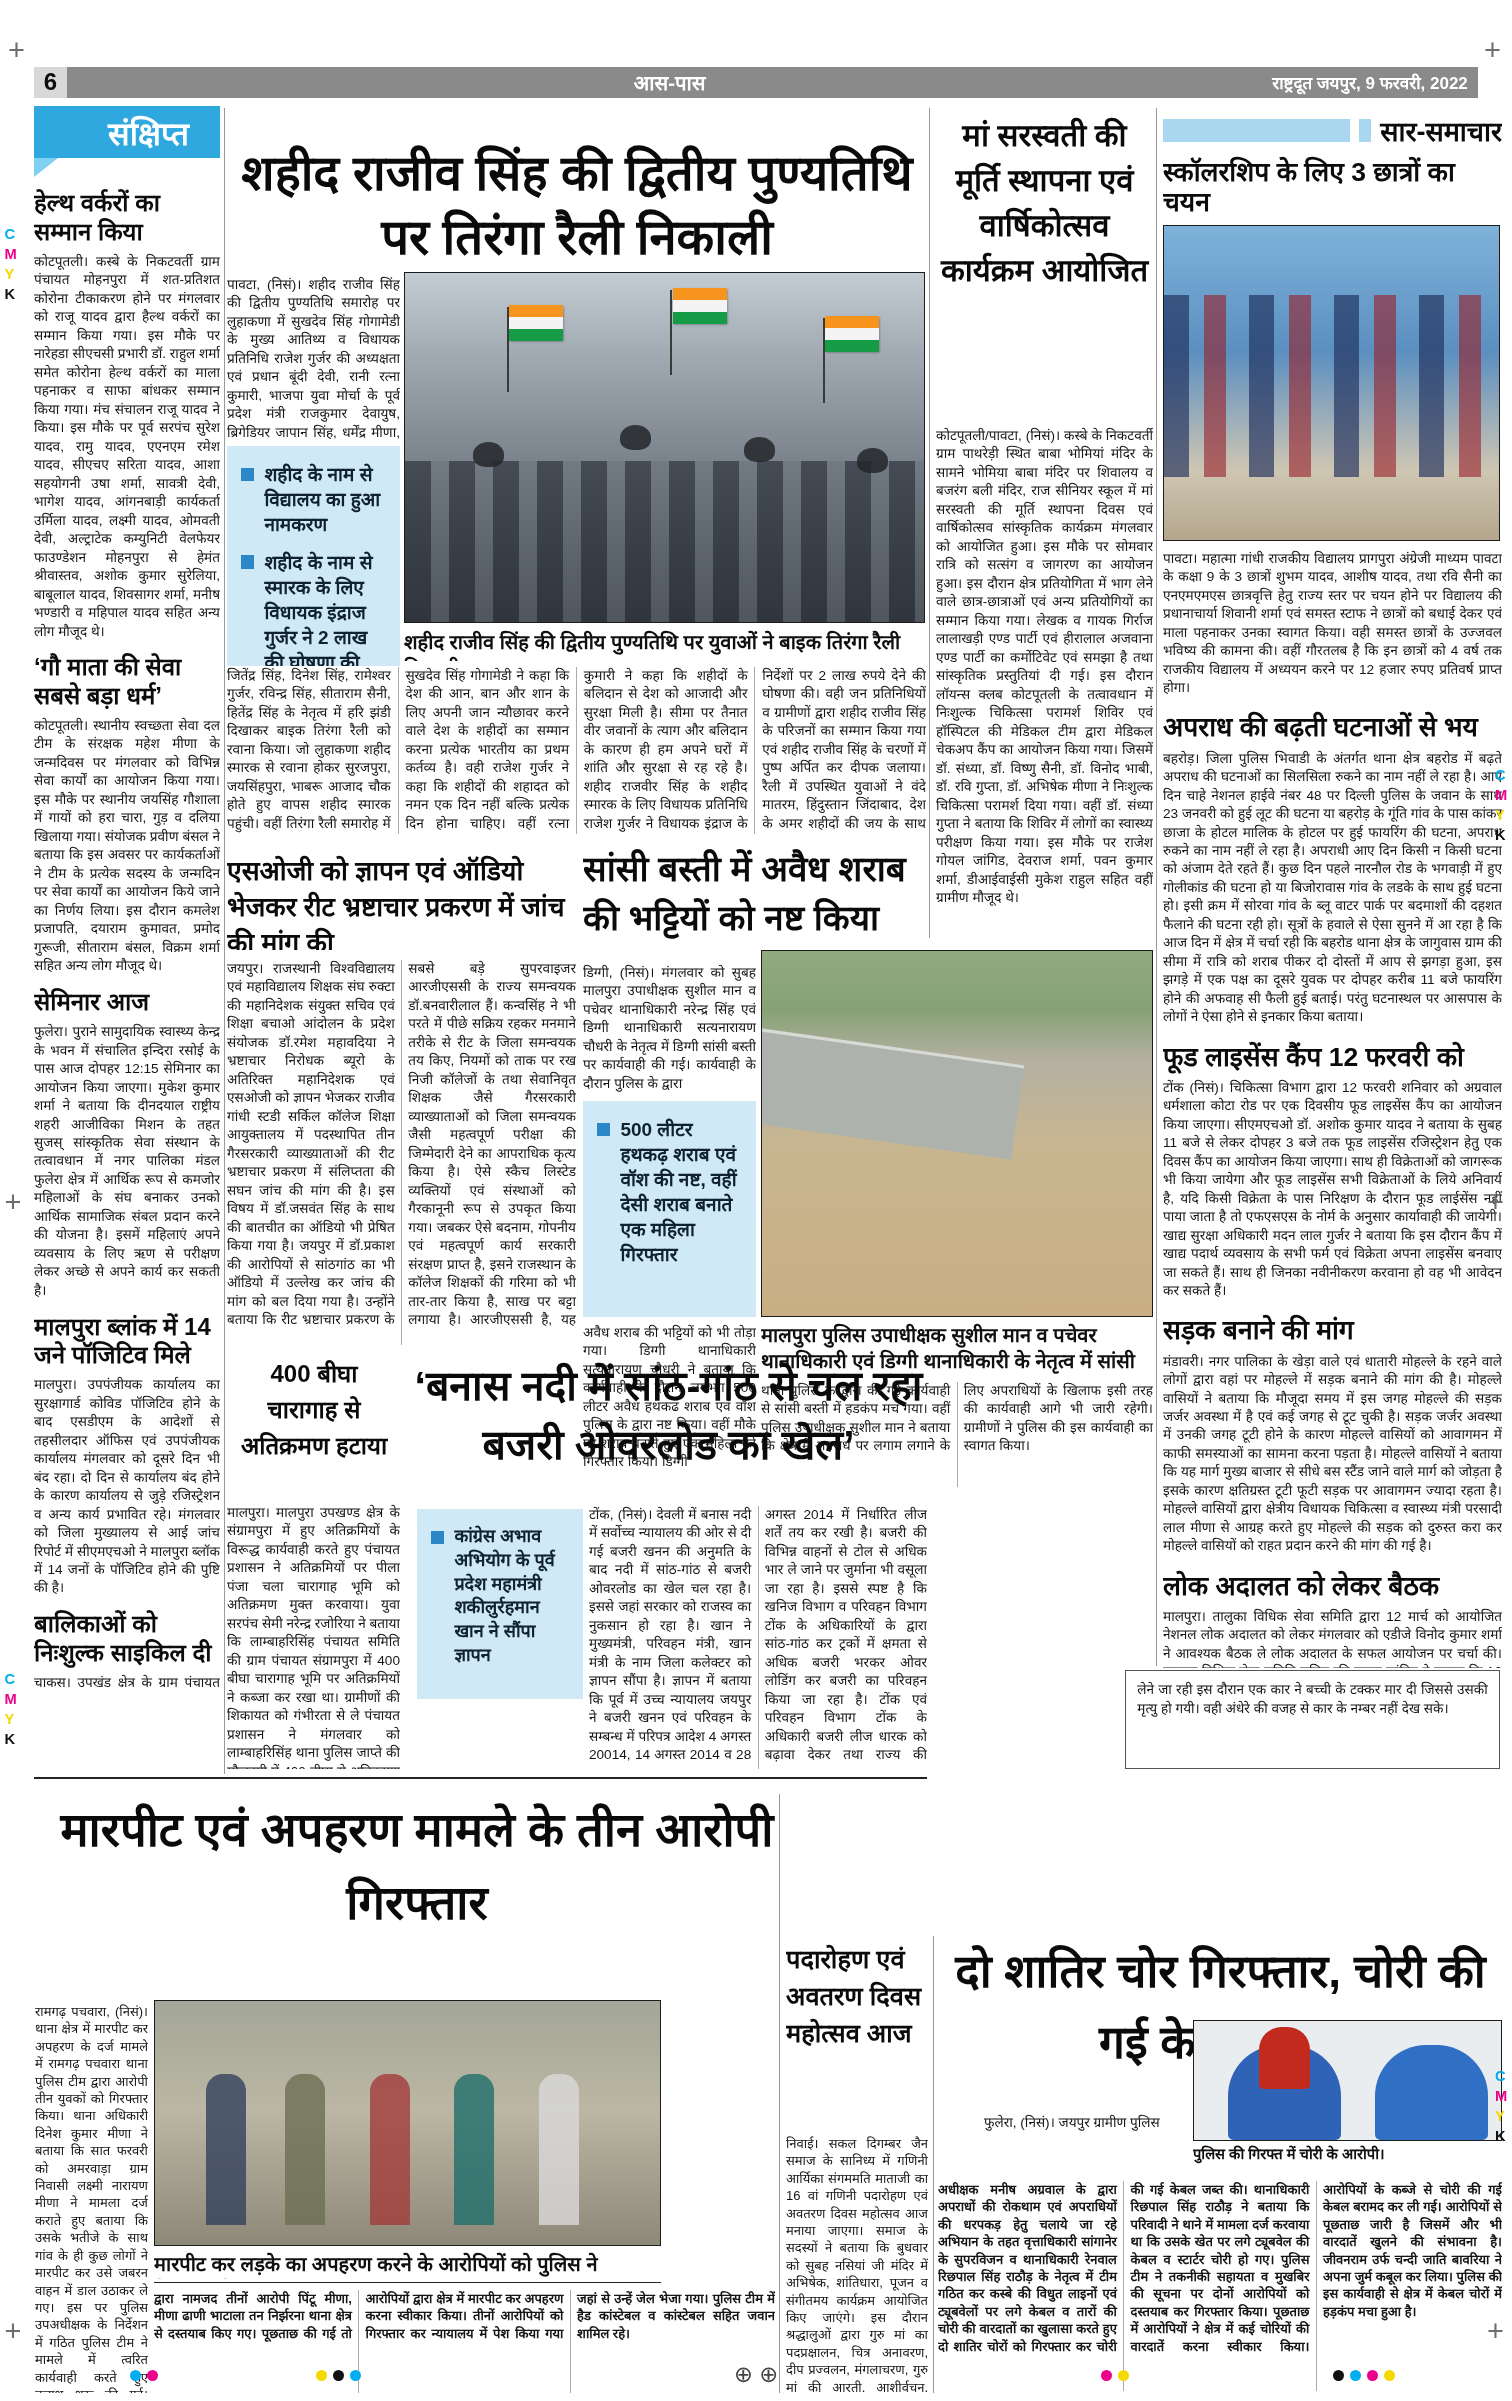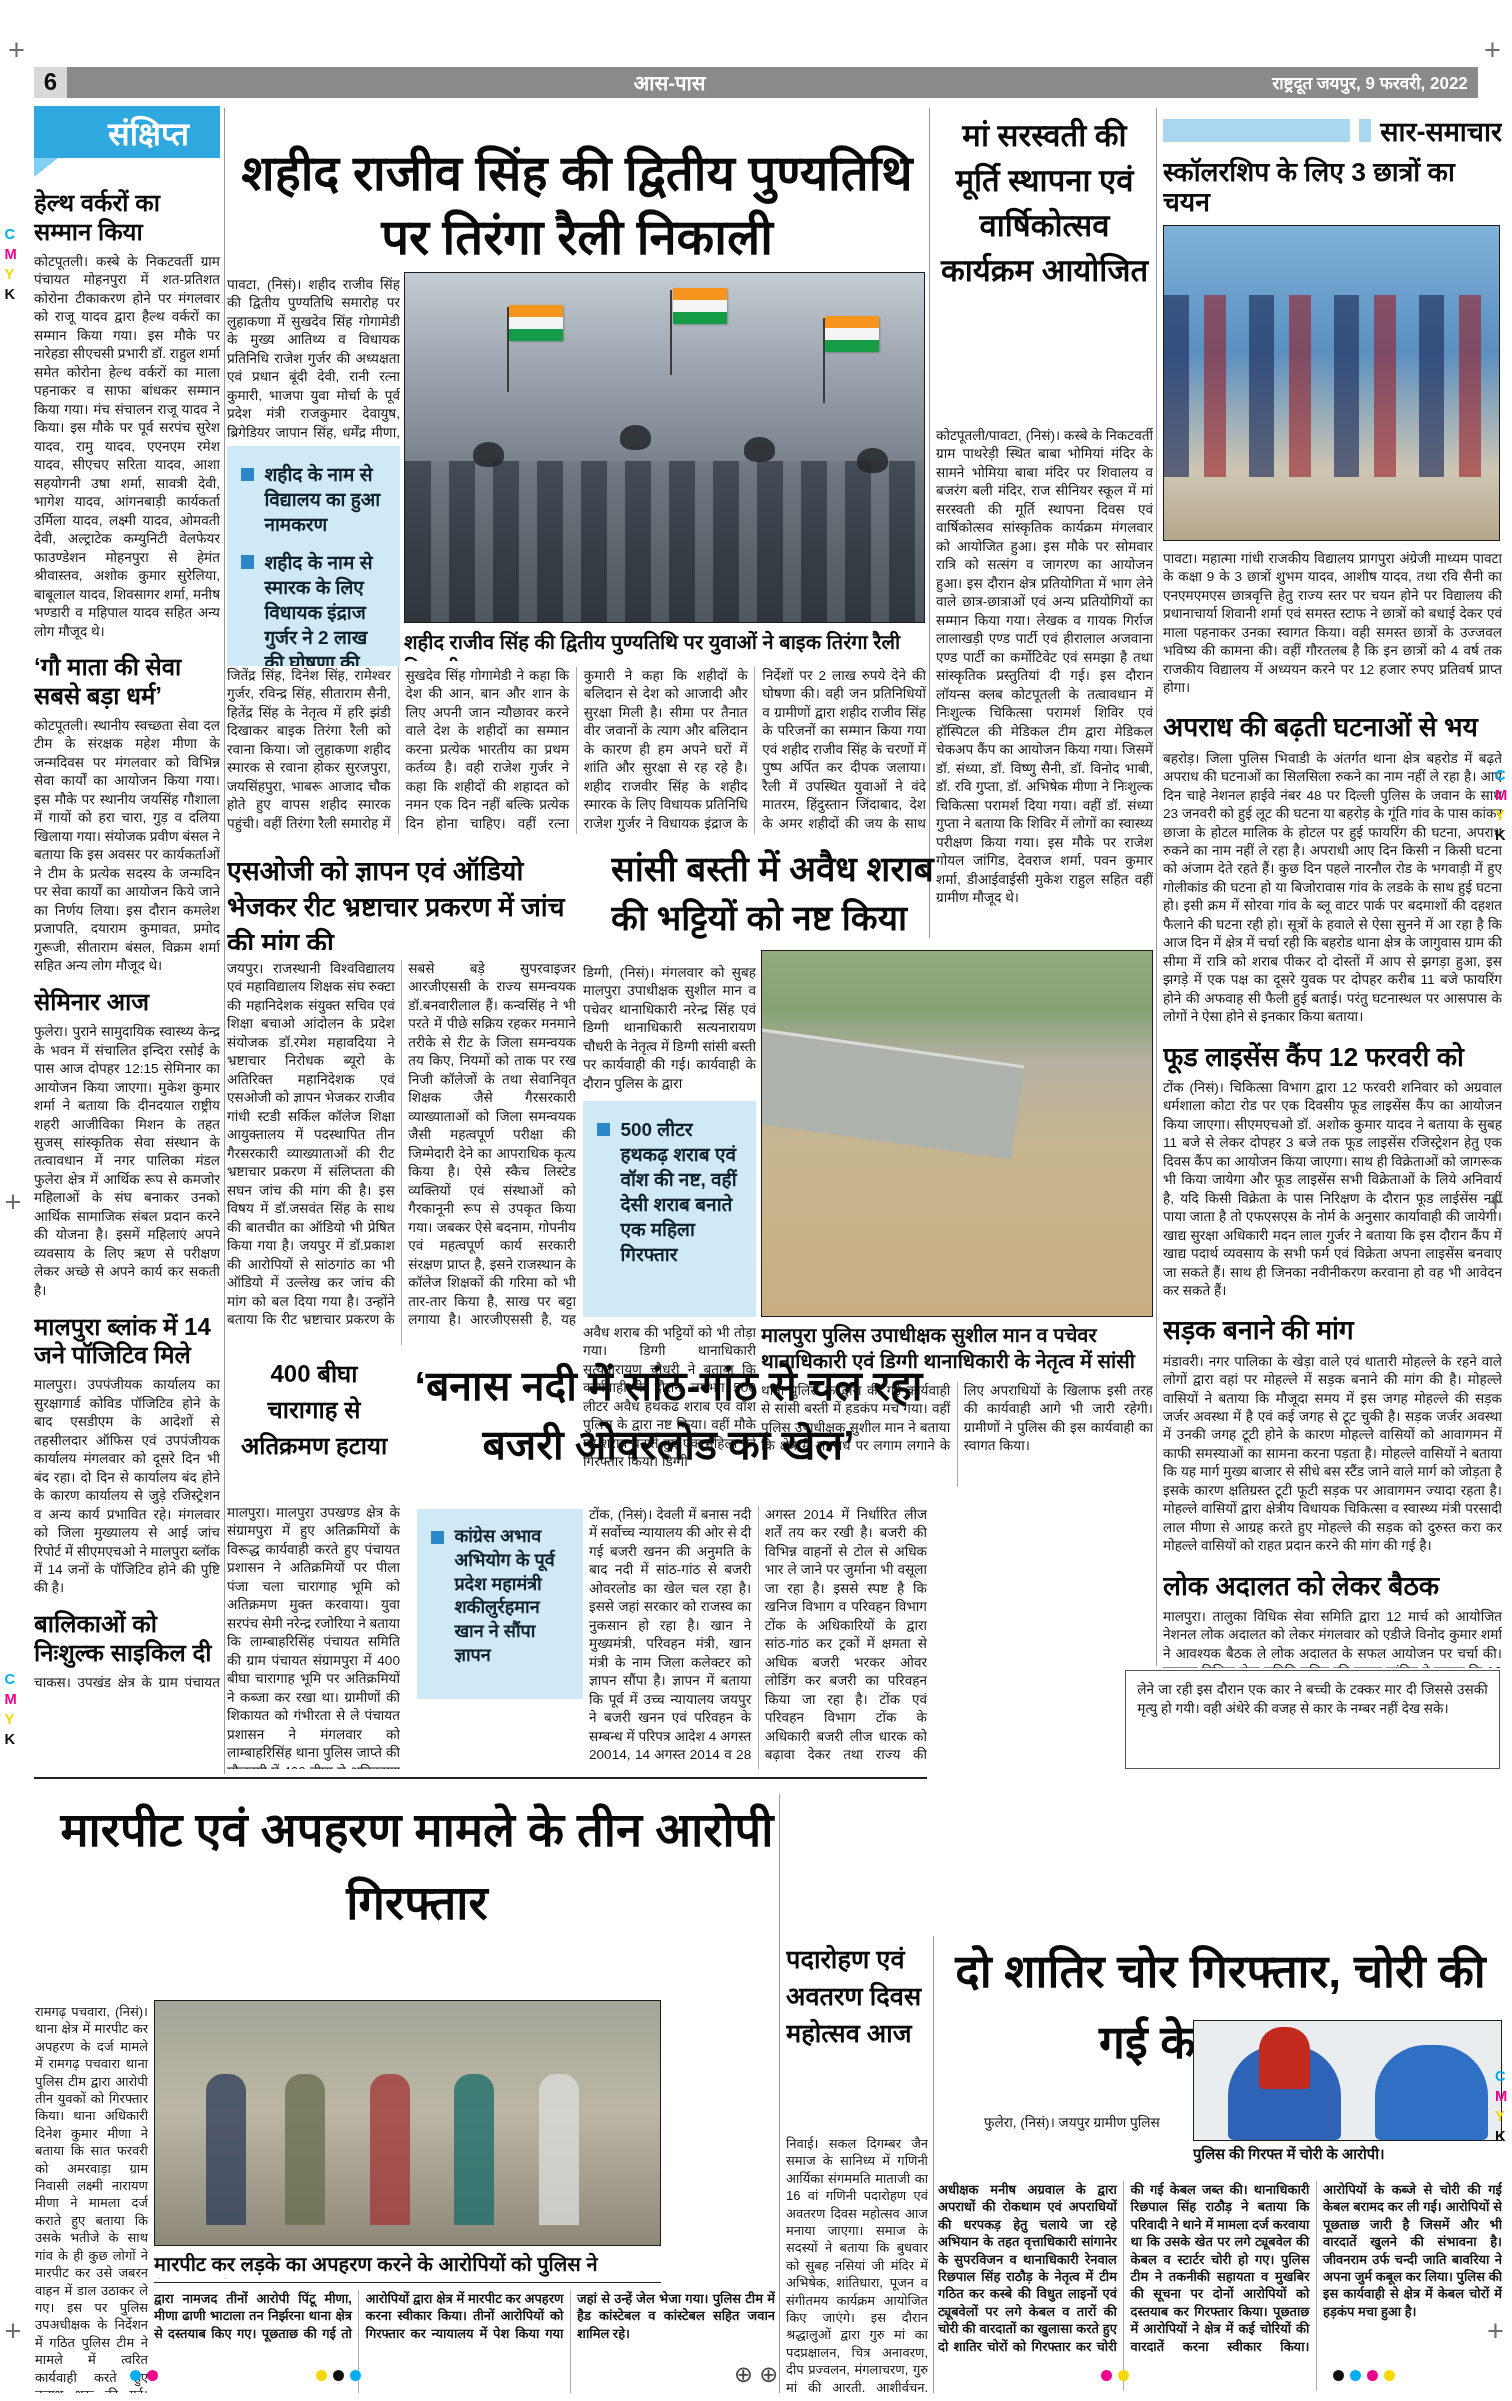--- a/index.html
+++ b/index.html
@@ -139,21 +139,21 @@
   <div class="helmet" style="left:339px; top:164px;"></div>
   <div class="helmet" style="left:452px; top:175px;"></div>
 </div>
 <div class="abs caption" style="left:404px; top:629px; width:521px; height:32px;">शहीद राजीव सिंह की द्वितीय पुण्यतिथि पर युवाओं ने बाइक तिरंगा रैली निकाली।</div>
 
 <div class="abs body-txt cols4" style="left:227px; top:667px; width:699px; height:167px;">जितेंद्र सिंह, दिनेश सिंह, रामेश्वर गुर्जर, रविन्द्र सिंह, सीताराम सैनी, हितेंद्र सिंह के नेतृत्व में हरि झंडी दिखाकर बाइक तिरंगा रैली को रवाना किया। जो लुहाकणा शहीद स्मारक से रवाना होकर सुरजपुरा, जयसिंहपुरा, भाबरू आजाद चौक होते हुए वापस शहीद स्मारक पहुंची। वहीं तिरंगा रैली समारोह में सुखदेव सिंह गोगामेडी ने कहा कि देश की आन, बान और शान के लिए अपनी जान न्यौछावर करने वाले देश के शहीदों का सम्मान करना प्रत्येक भारतीय का प्रथम कर्तव्य है। वही राजेश गुर्जर ने कहा कि शहीदों की शहादत को नमन एक दिन नहीं बल्कि प्रत्येक दिन होना चाहिए। वहीं रत्ना कुमारी ने कहा कि शहीदों के बलिदान से देश को आजादी और सुरक्षा मिली है। सीमा पर तैनात वीर जवानों के त्याग और बलिदान के कारण ही हम अपने घरों में शांति और सुरक्षा से रह रहे है। शहीद राजवीर सिंह के शहीद स्मारक के लिए विधायक प्रतिनिधि राजेश गुर्जर ने विधायक इंद्राज के निर्देशों पर 2 लाख रुपये देने की घोषणा की। वही जन प्रतिनिधियों व ग्रामीणों द्वारा शहीद राजीव सिंह के परिजनों का सम्मान किया गया एवं शहीद राजीव सिंह के चरणों में पुष्प अर्पित कर दीपक जलाया। रैली में उपस्थित युवाओं ने वंदे मातरम, हिंदुस्तान जिंदाबाद, देश के अमर शहीदों की जय के साथ अन्य देश भक्ति भरे नारे लगाकर क्षेत्र का माहौल भक्तिमय बना दिया। इस अवसर पर काफी संख्या में युवा एवं ग्रामीणजन उपस्थित रहे। वहीं दौलत सिंह ने कहा आगे शहीदों के सम्मान में हमेशा ऐसे कार्यक्रम का आयोजन करते रहेंगे और सभी का आभार प्रकट किया।</div>
 
 <div class="abs" style="left:227px; top:854px; width:349px; height:96px; font-size:26.5px; font-weight:bold; line-height:1.35; color:#0a0a0a;">एसओजी को ज्ञापन एवं ऑडियो भेजकर रीट भ्रष्टाचार प्रकरण में जांच की मांग की</div>
 <div class="abs body-txt cols2" style="left:227px; top:960px; width:349px; height:385px;">जयपुर। राजस्थानी विश्वविद्यालय एवं महाविद्यालय शिक्षक संघ रुक्टा की महानिदेशक संयुक्त सचिव एवं शिक्षा बचाओ आंदोलन के प्रदेश संयोजक डॉ.रमेश महावदिया ने भ्रष्टाचार निरोधक ब्यूरो के अतिरिक्त महानिदेशक एवं एसओजी को ज्ञापन भेजकर राजीव गांधी स्टडी सर्किल कॉलेज शिक्षा आयुक्तालय में पदस्थापित तीन गैरसरकारी व्याख्याताओं की रीट भ्रष्टाचार प्रकरण में संलिप्तता की सघन जांच की मांग की है। इस विषय में डॉ.जसवंत सिंह के साथ की बातचीत का ऑडियो भी प्रेषित किया गया है। जयपुर में डॉ.प्रकाश की आरोपियों से सांठगांठ का भी ऑडियो में उल्लेख कर जांच की मांग को बल दिया गया है। उन्होंने बताया कि रीट भ्रष्टाचार प्रकरण के सबसे बड़े सुपरवाइजर आरजीएससी के राज्य समन्वयक डॉ.बनवारीलाल हैं। कन्वसिंह ने भी परते में पीछे सक्रिय रहकर मनमाने तरीके से रीट के जिला समन्वयक तय किए, नियमों को ताक पर रख निजी कॉलेजों के तथा सेवानिवृत शिक्षक जैसे गैरसरकारी व्याख्याताओं को जिला समन्वयक जैसी महत्वपूर्ण परीक्षा की जिम्मेदारी देने का आपराधिक कृत्य किया है। ऐसे स्कैच लिस्टेड व्यक्तियों एवं संस्थाओं को गैरकानूनी रूप से उपकृत किया गया। जबकर ऐसे बदनाम, गोपनीय एवं महत्वपूर्ण कार्य सरकारी संरक्षण प्राप्त है, इसने राजस्थान के कॉलेज शिक्षकों की गरिमा को भी तार-तार किया है, साख पर बट्टा लगाया है। आरजीएससी है, यह इनके साले की बातचीत के एसओजी एवं उच्च स्तर पर भेजे ऑडियो से भी सुस्पष्ट है।</div>
 
-<div class="abs" style="left:583px; top:844px; width:344px; height:112px; font-size:35px; font-weight:bold; line-height:1.4; color:#0a0a0a;margin-left:28px;">सांसी बस्ती में अवैध शराब की भट्टियों को नष्ट किया</div>
+<div class="abs" style="left:583px; top:844px; width:344px; height:112px; font-size:35px; font-weight:bold; line-height:1.4; color:#0a0a0a;">सांसी बस्ती में अवैध शराब की भट्टियों को नष्ट किया</div>
 <div class="abs body-txt" style="left:583px; top:964px; width:173px; height:131px;">डिग्गी, (निसं)। मंगलवार को सुबह मालपुरा उपाधीक्षक सुशील मान व पचेवर थानाधिकारी नरेन्द्र सिंह एवं डिग्गी थानाधिकारी सत्यनारायण चौधरी के नेतृत्व में डिग्गी सांसी बस्ती पर कार्यवाही की गई। कार्यवाही के दौरान पुलिस के द्वारा</div>
 <div class="abs highlight-box" style="left:583px; top:1101px; width:173px; height:216px;">
   <div class="hl-item">
     <span class="hl-sq"></span>
     <span class="hl-txt">500 लीटर हथकढ़ शराब एवं वॉश की नष्ट, वहीं देसी शराब बनाते एक महिला गिरफ्तार</span>
   </div>
 </div>
 <div class="abs body-txt" style="left:583px; top:1324px; width:173px; height:164px;">अवैध शराब की भट्टियों को भी तोड़ा गया। डिग्गी थानाधिकारी सत्यनारायण चौधरी ने बताया कि कार्यवाही के दौरान लगभग 500 लीटर अवैध हथकढ शराब एवं वॉश पुलिस के द्वारा नष्ट किया। वहीं मौके पर शराब बनाते हुए एक महिला को गिरफ्तार किया। डिग्गी</div>
 
 <div class="photo photo-saansi" style="left:761px; top:950px; width:392px; height:367px;">

